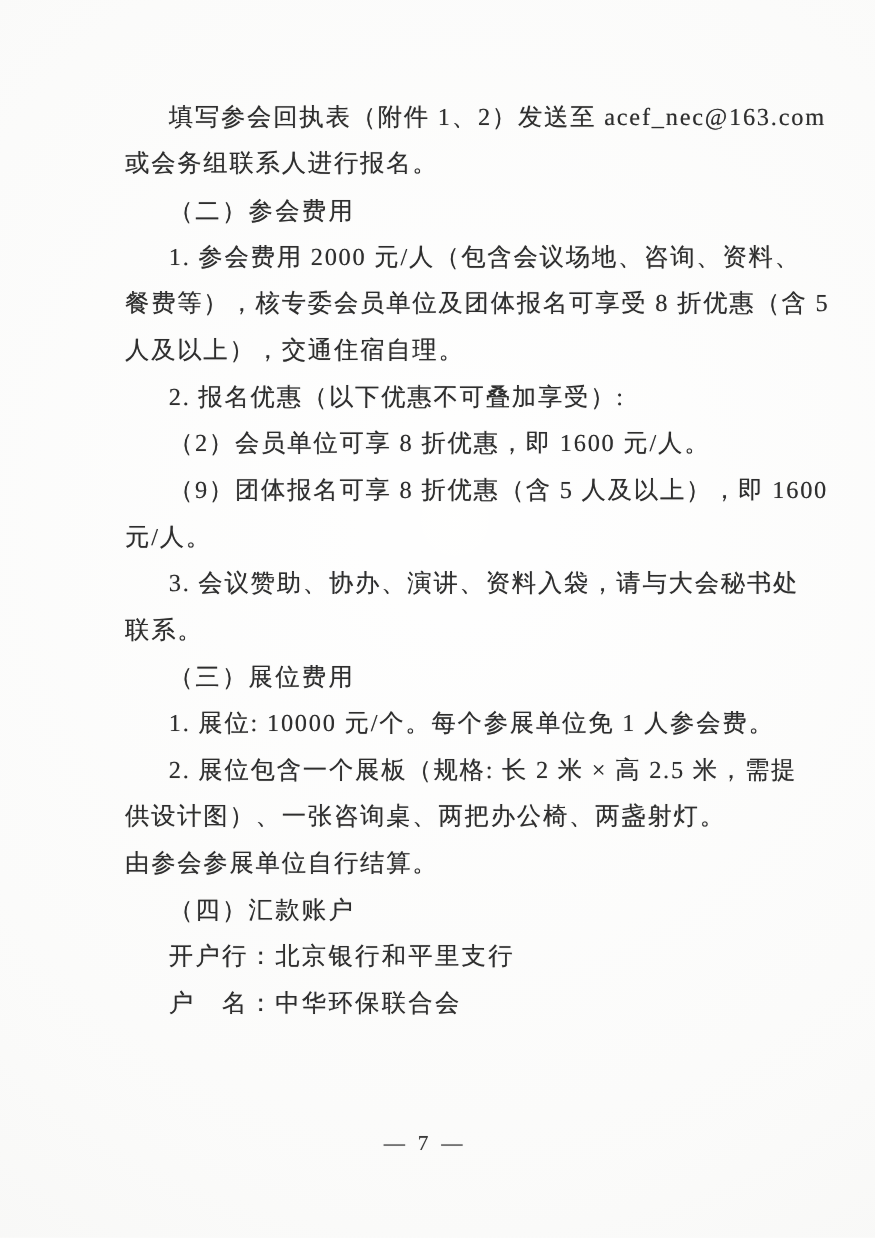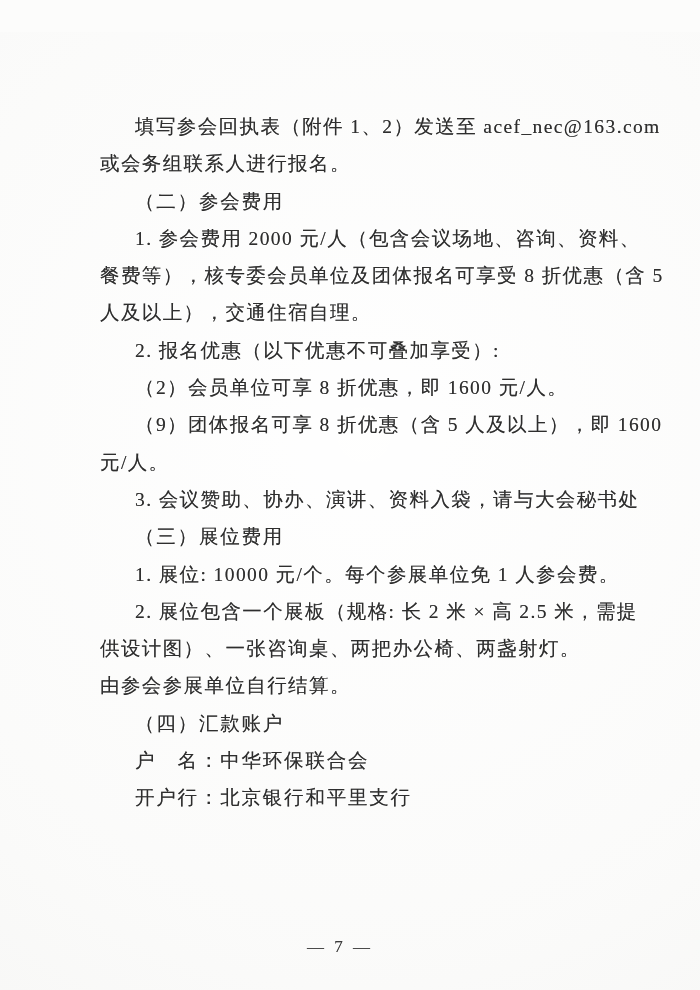--- a/index.html
+++ b/index.html
@@ -13,21 +13,20 @@
     overflow: hidden;
     background: #fcfcfb;
     font-family: "Liberation Serif", "DejaVu Serif", serif;
   }
   .page {
     position: absolute;
     inset: 0;
     background:
       radial-gradient(ellipse 120% 90% at 52% 42%, rgba(255,255,255,0.9) 0%, rgba(250,250,249,0.4) 60%, rgba(240,240,238,0.55) 100%),
       #fbfbfa;
-    margin-top: 32px;
   }
   .content {
     position: absolute;
     left: 100px;
     top: 76px;
     width: 506px;
   }
   .line {
     margin: 0;
     font-size: 19.5px;
@@ -66,23 +65,24 @@
     <p class="line">或会务组联系人进行报名。</p>
     <p class="line indent bold">（二）参会费用</p>
     <p class="line indent">1. 参会费用 2000 元/人（包含会议场地、咨询、资料、</p>
     <p class="line">餐费等），核专委会员单位及团体报名可享受 8 折优惠（含 5</p>
     <p class="line">人及以上），交通住宿自理。</p>
     <p class="line indent">2. 报名优惠（以下优惠不可叠加享受）:</p>
     <p class="line indent">（2）会员单位可享 8 折优惠，即 1600 元/人。</p>
     <p class="line indent">（9）团体报名可享 8 折优惠（含 5 人及以上），即 1600</p>
     <p class="line">元/人。</p>
     <p class="line indent">3. 会议赞助、协办、演讲、资料入袋，请与大会秘书处</p>
+    <p class="line">联系。</p>
     <p class="line indent bold">（三）展位费用</p>
     <p class="line indent">1. 展位: 10000 元/个。每个参展单位免 1 人参会费。</p>
     <p class="line indent">2. 展位包含一个展板（规格: 长 2 米 × 高 2.5 米，需提</p>
     <p class="line">供设计图）、一张咨询桌、两把办公椅、两盏射灯。</p>
     <p class="line">由参会参展单位自行结算。</p>
     <p class="line indent bold">（四）汇款账户</p>
+    <p class="line indent bold">开户行：北京银行和平里支行</p>
     <p class="line indent bold">户　名：中华环保联合会</p>
-    <p class="line indent bold">开户行：北京银行和平里支行</p>
   </div>
   <div class="footer">— 7 —</div>
 </div>
 
 </body></html>

